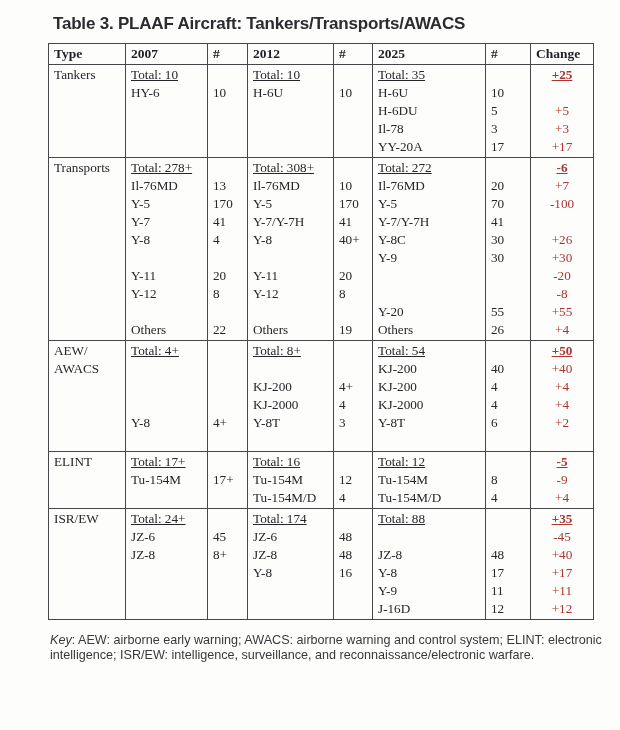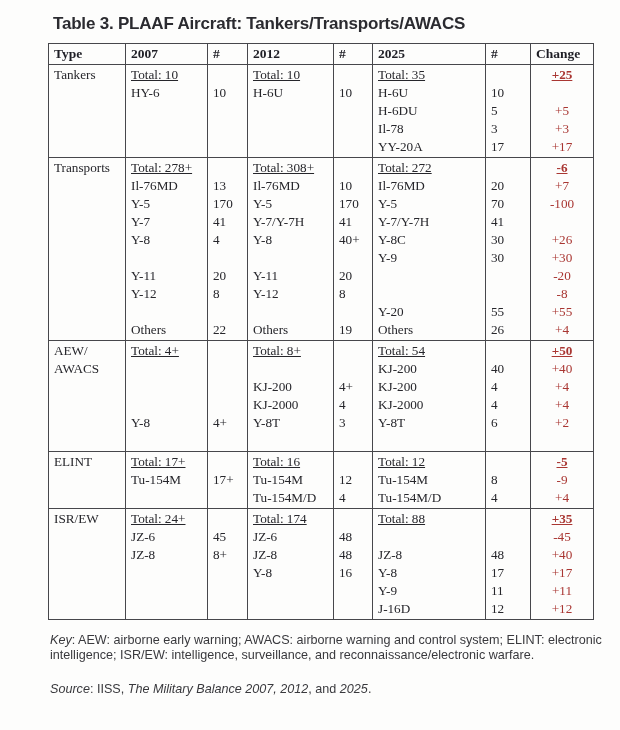--- a/index.html
+++ b/index.html
@@ -406,14 +406,13 @@
             <div class="ln chg">+40</div>
             <div class="ln chg">+17</div>
             <div class="ln chg">+11</div>
             <div class="ln chg">+12</div>
           </td>
         </tr>
       </tbody>
   </table>
 
   <p class="note note-key" id="note-key"><span class="it">Key</span><span>: AEW: airborne early warning; AWACS: airborne warning and control system; ELINT: electronic intelligence; ISR/EW: intelligence, surveillance, and reconnaissance/electronic warfare.</span></p>
-  <p class="note note-source" id="note-source"><span class="it">Source</span><span>: IISS, </span><span class="it">The Military Balance 2007, 2012</span><span>, and </span><span class="it">2025</span><span>.</span></p>
 </div>
 
 </body></html>

